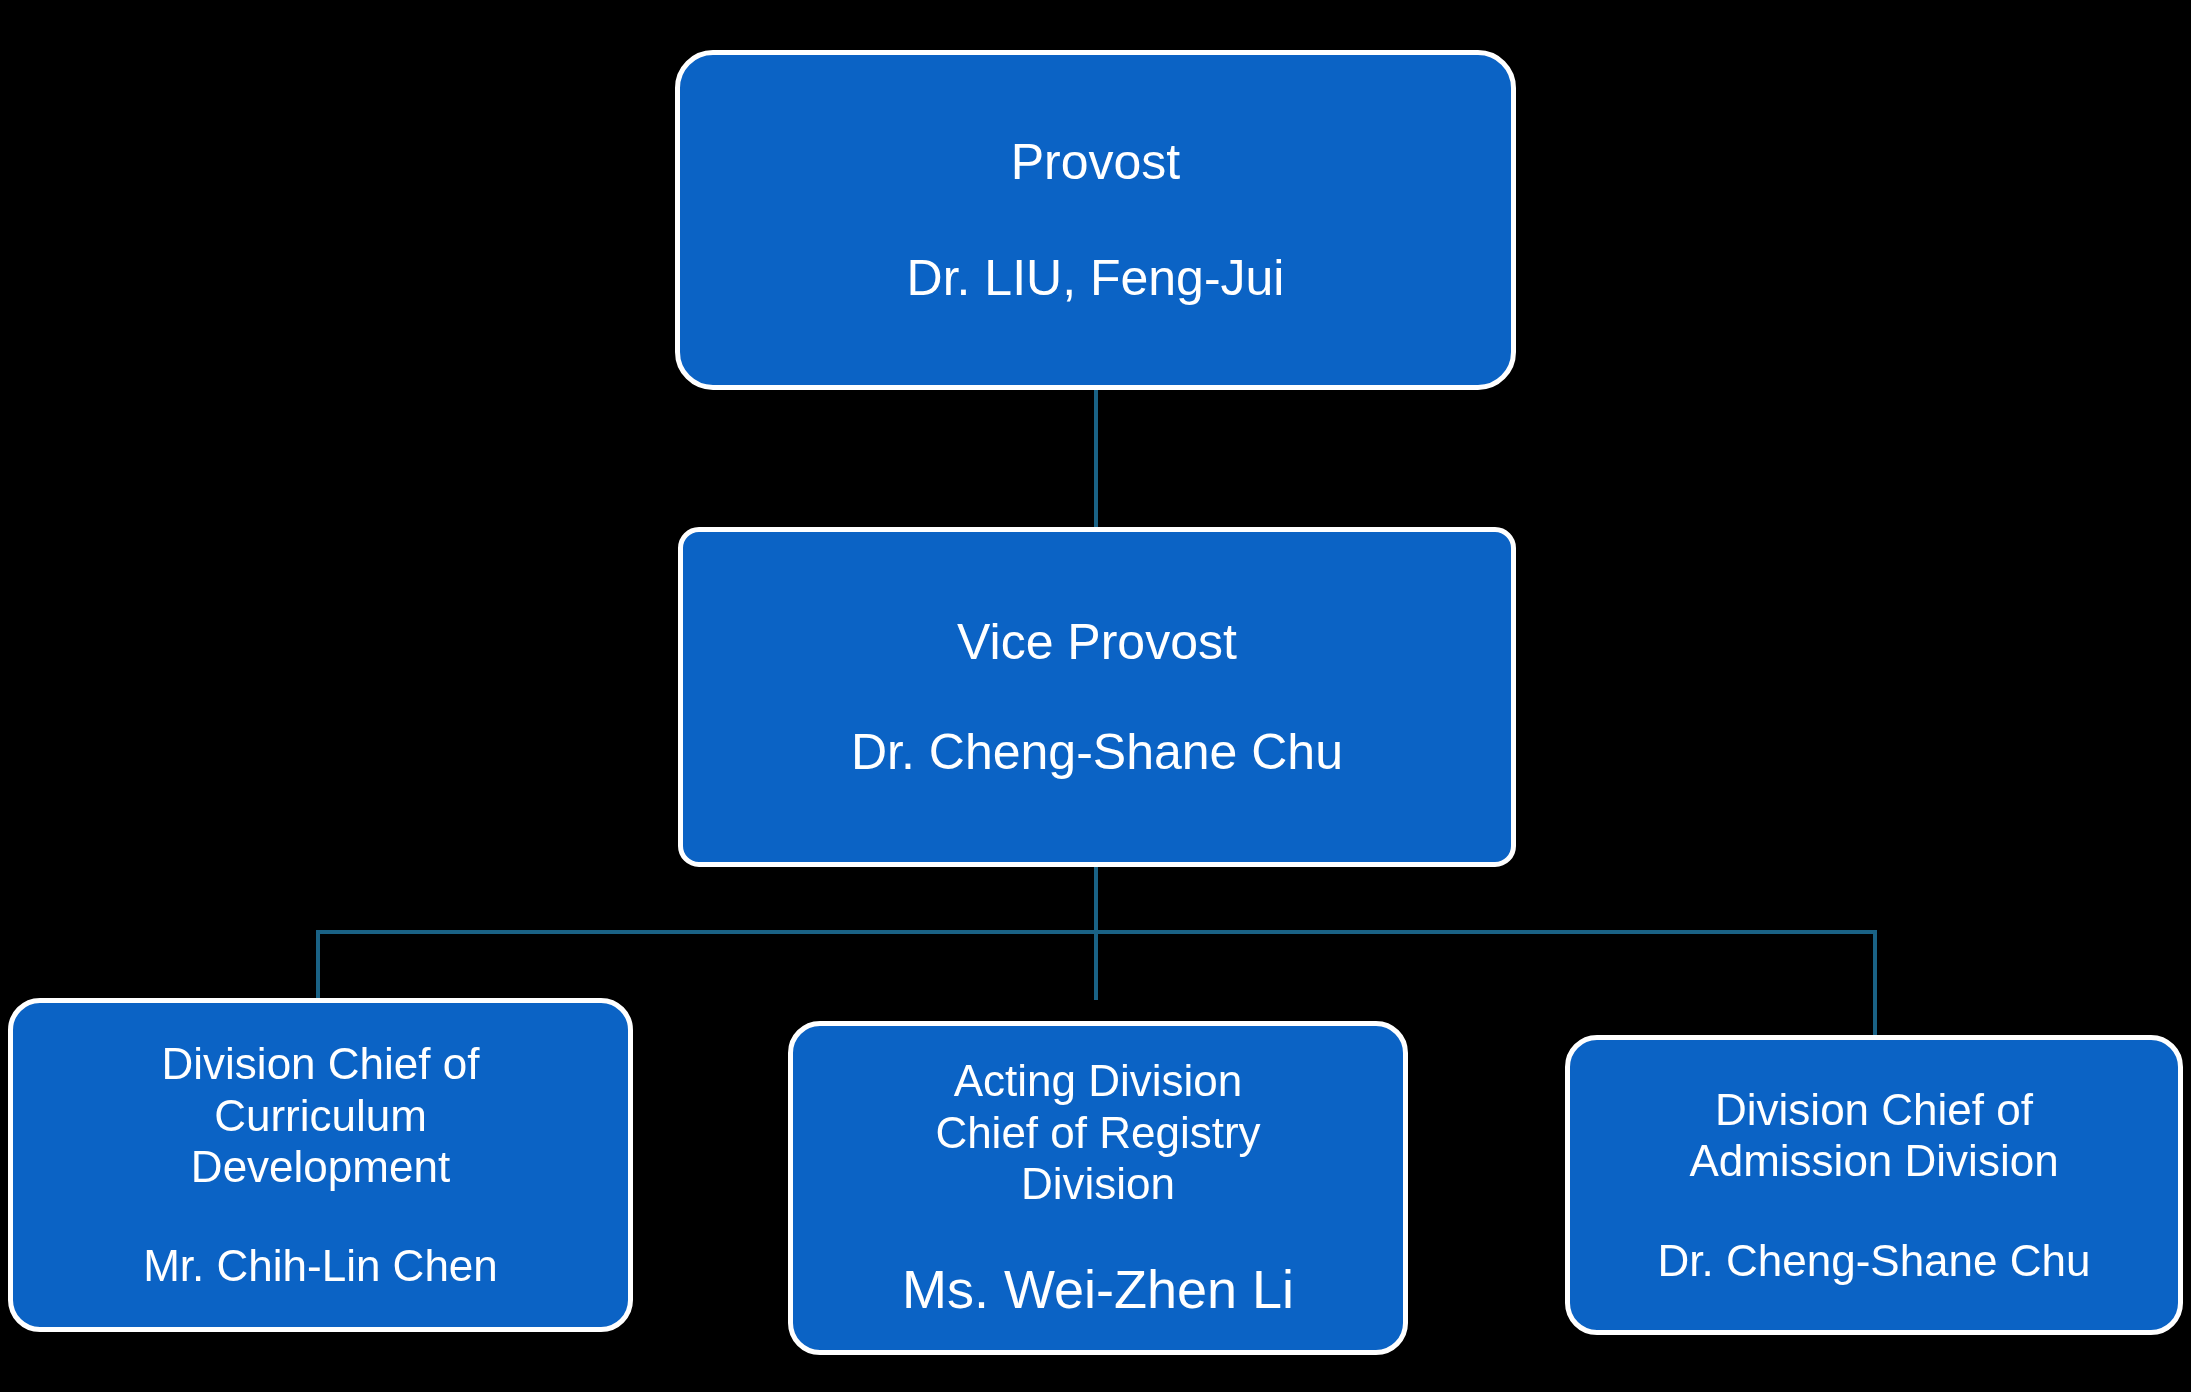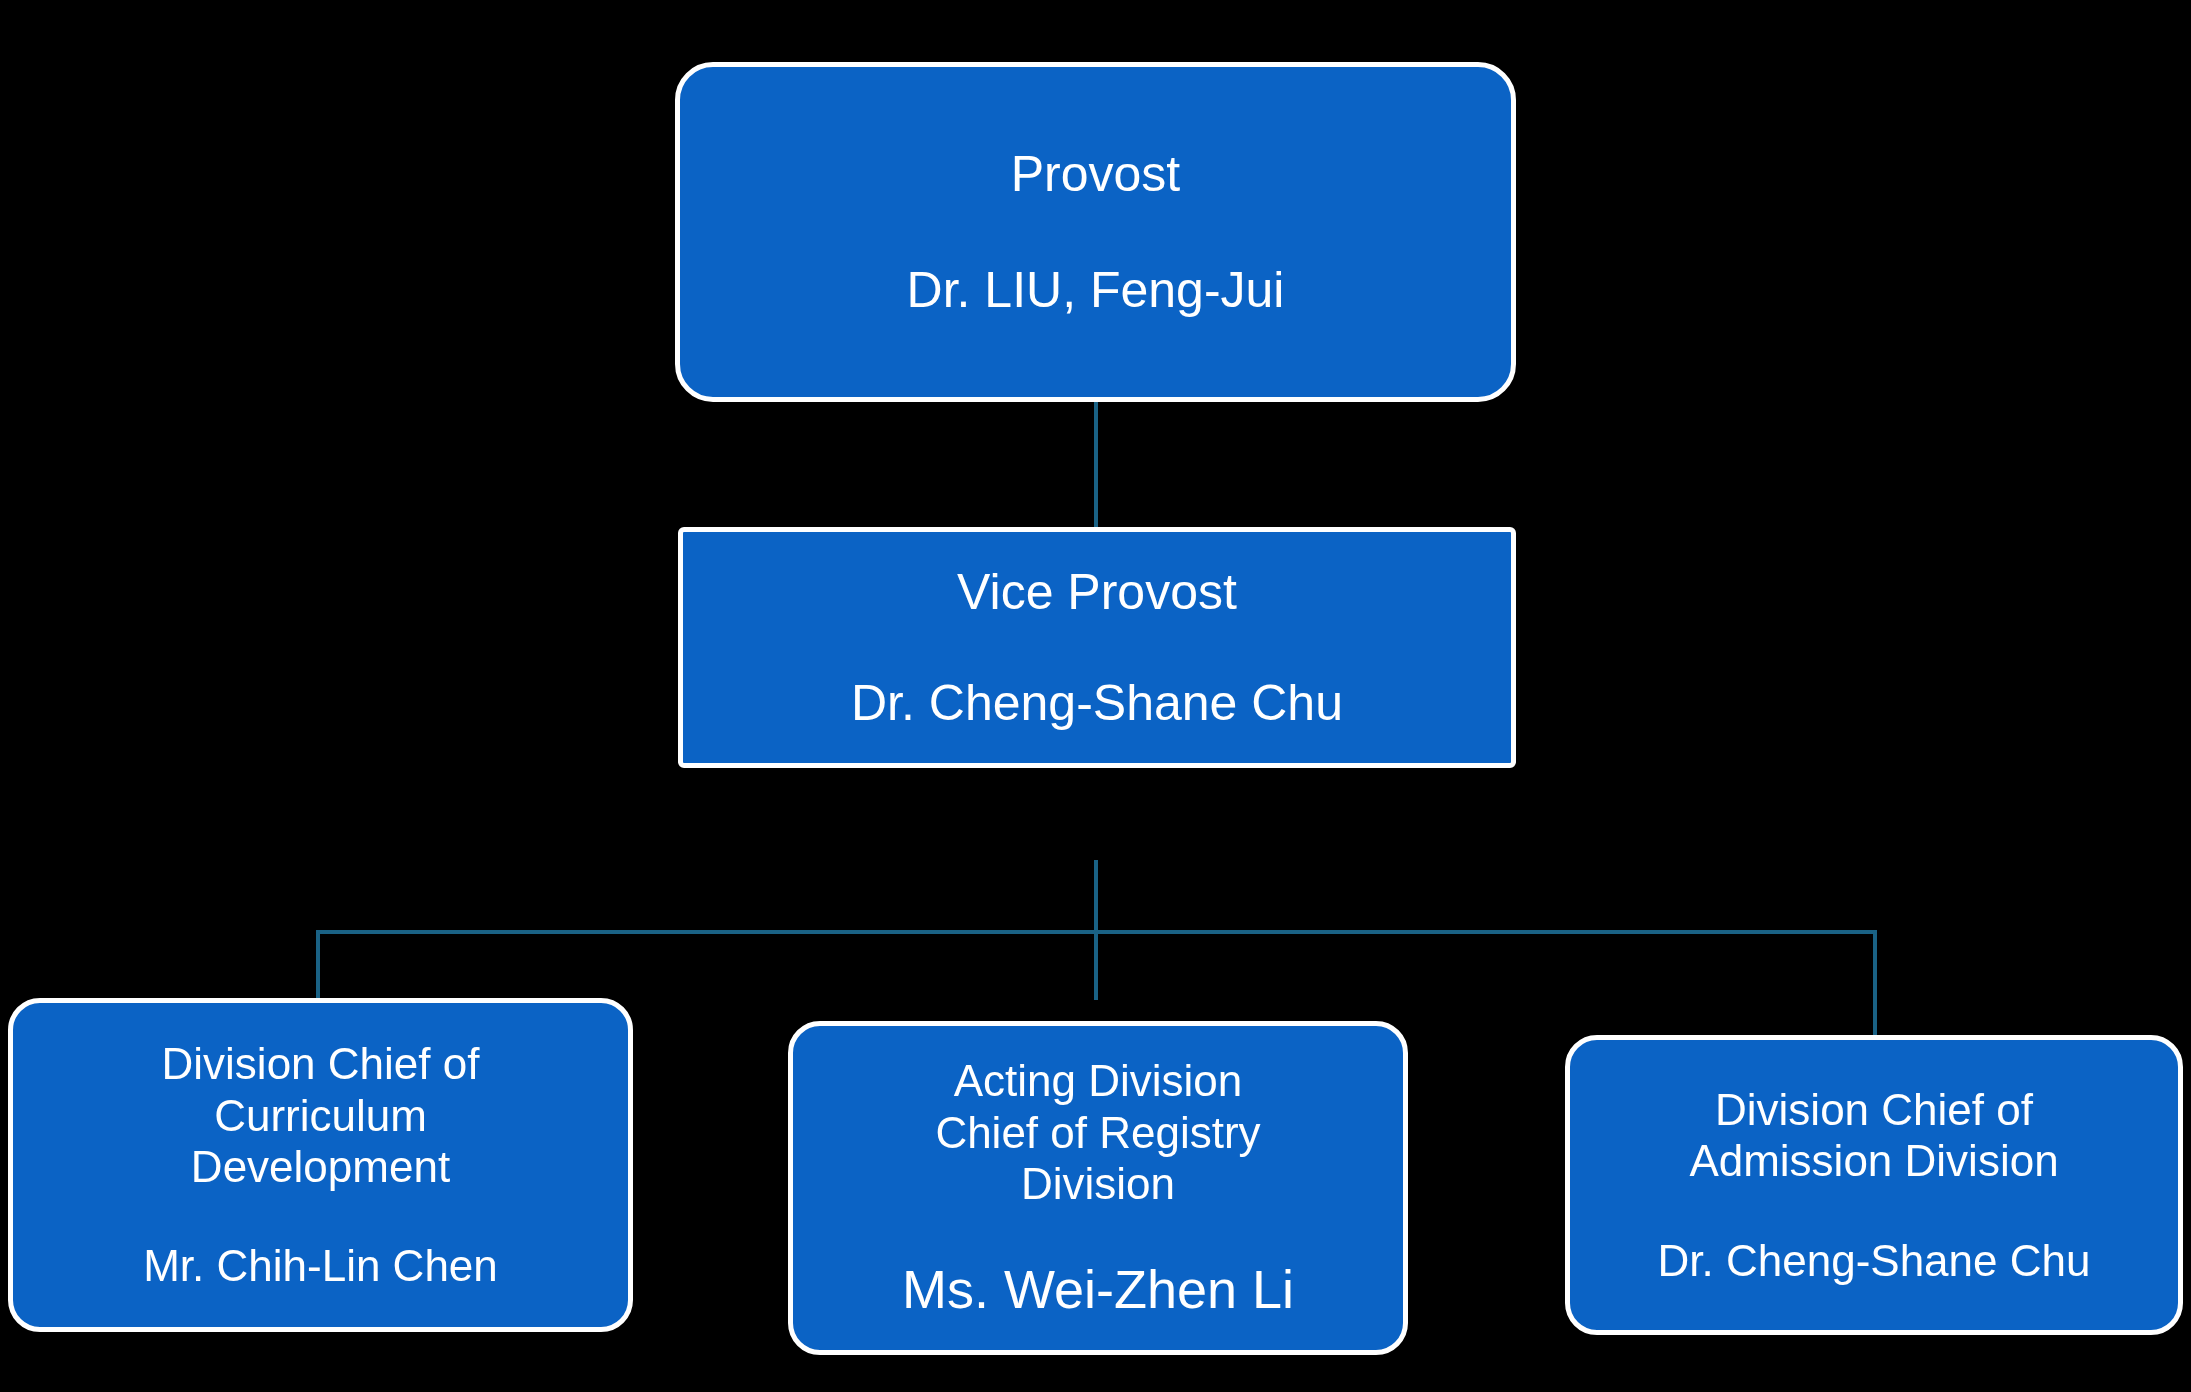--- a/index.html
+++ b/index.html
@@ -37,37 +37,36 @@
     white-space: pre-line;
   }
 
   
   #node-provost {
     left: 675px;
     top: 50px;
     width: 841px;
     height: 340px;
     border-radius: 38px;
-    margin-top: 12px;
   }
   #node-provost .title {
     font-size: 50px;
     margin-bottom: 58px;
   }
   #node-provost .person {
     font-size: 50px;
   }
 
   
   #node-vice-provost {
     left: 678px;
     top: 527px;
     width: 838px;
-    height: 241px;
-    border-radius: 6px;
+    height: 340px;
+    border-radius: 21px;
   }
   #node-vice-provost .title {
     font-size: 50px;
     margin-bottom: 52px;
   }
   #node-vice-provost .person {
     font-size: 50px;
   }
 
   

